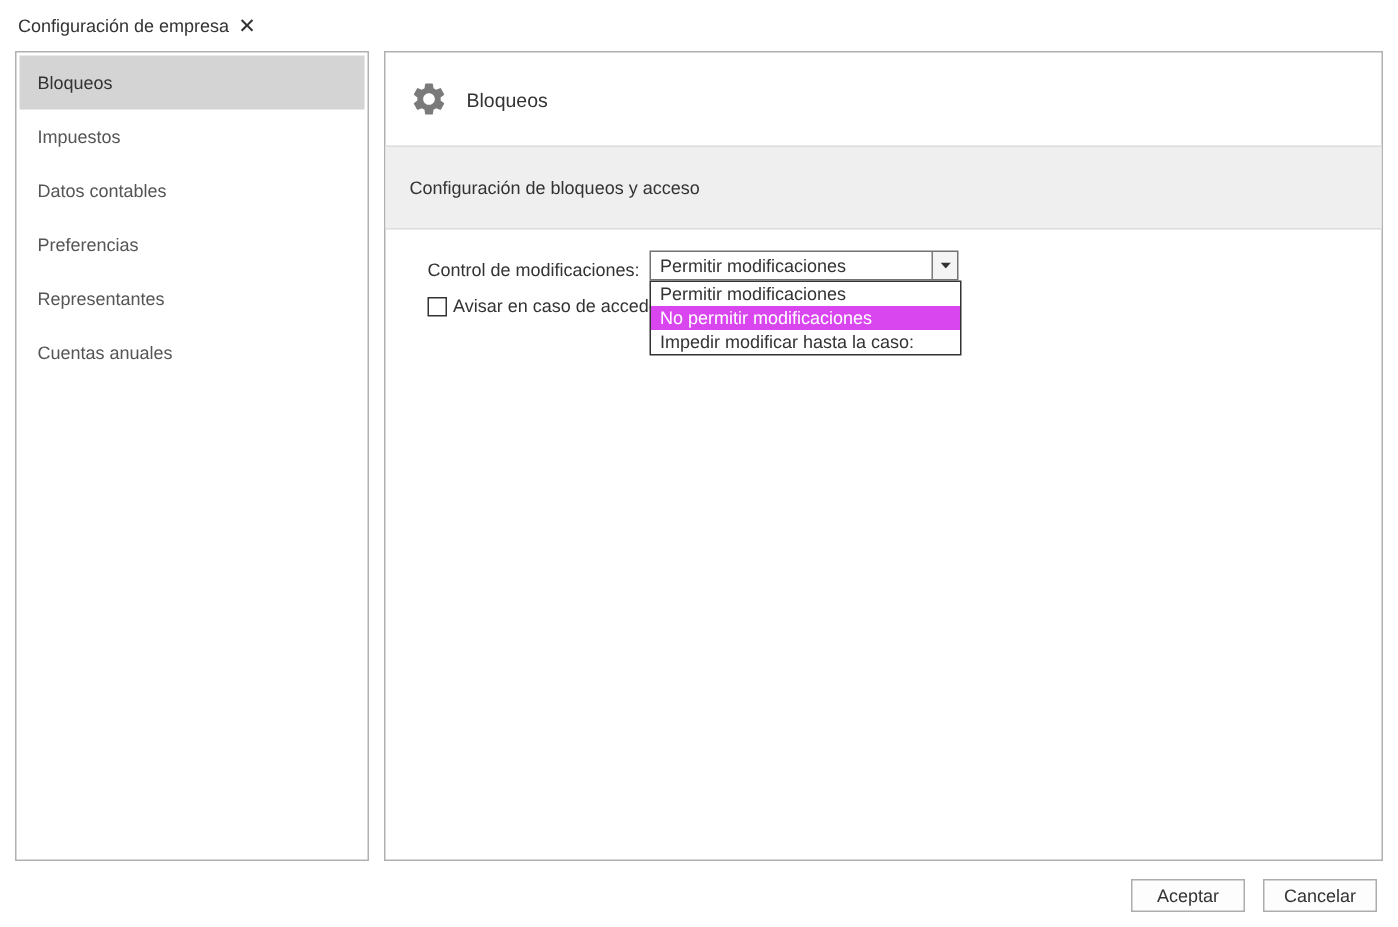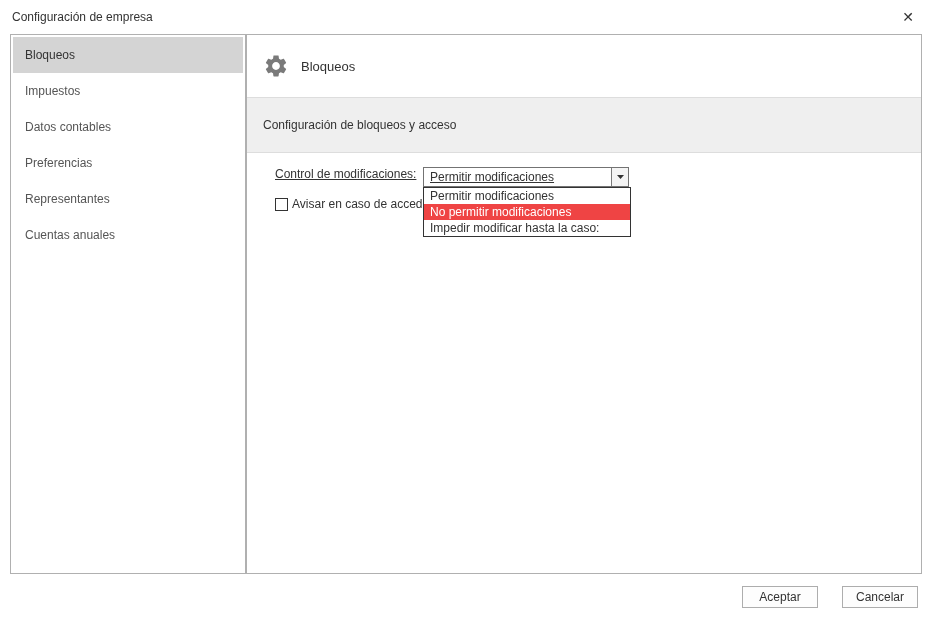--- a/index.html
+++ b/index.html
@@ -13,36 +13,37 @@
       background: #ffffff;
       color: #333;
       width: 932px;
       height: 618px;
       position: relative;
       overflow: hidden;
     }
     .titlebar {
       display: flex;
       align-items: center;
-      justify-content: space-between;
+      justify-content: flex-start;
       padding: 8px 12px 8px 12px;
       height: 34px;
     }
     .titlebar .title {
       color: #333;
     }
     .close-btn {
       font-size: 14px;
       cursor: pointer;
       padding: 2px 6px;
       line-height: 1;
     }
     .content {
       display: flex;
       padding: 0 10px;
+      gap: 10px;
     }
     .sidebar {
       width: 236px;
       height: 540px;
       border: 1px solid #b0b0b0;
       background: #ffffff;
       padding: 2px;
     }
     .sidebar-item {
       height: 36px;
@@ -87,25 +88,24 @@
       border-right: none;
       padding: 20px 8px;
       color: #333;
       margin-bottom: 14px;
       margin-left: -16px;
       margin-right: -16px;
       padding-left: 16px;
     }
     .form-row {
       display: flex;
-      align-items: flex-start;
+      align-items: flex-end;
       margin-bottom: 10px;
       padding-left: 12px;
       position: relative;
-      text-decoration: underline;
     }
     .form-label {
       width: 148px;
       color: #333;
     }
     .form-label.disabled {
       color: #a0a0a0;
     }
     .combo {
       width: 206px;
@@ -147,21 +147,21 @@
       background: #fff;
       z-index: 10;
     }
     .dropdown-item {
       padding: 1px 6px;
       cursor: pointer;
       color: #333;
       white-space: nowrap;
     }
     .dropdown-item.highlighted {
-      background: #ef4444;
+      background: #d946ef;
       color: #fff;
     }
     .checkbox-row {
       display: flex;
       align-items: center;
       padding-left: 12px;
       gap: 4px;
       margin-top: 2px;
     }
     .checkbox {
@@ -169,21 +169,21 @@
       height: 13px;
       border: 1px solid #333;
       background: #fff;
       cursor: pointer;
     }
     .footer {
       position: absolute;
       bottom: 10px;
       right: 14px;
       display: flex;
-      gap: 24px;
+      gap: 12px;
     }
     .btn {
       min-width: 76px;
       height: 22px;
       border: 1px solid #adadad;
       background: #fdfdfd;
       display: flex;
       align-items: center;
       justify-content: center;
       cursor: pointer;

